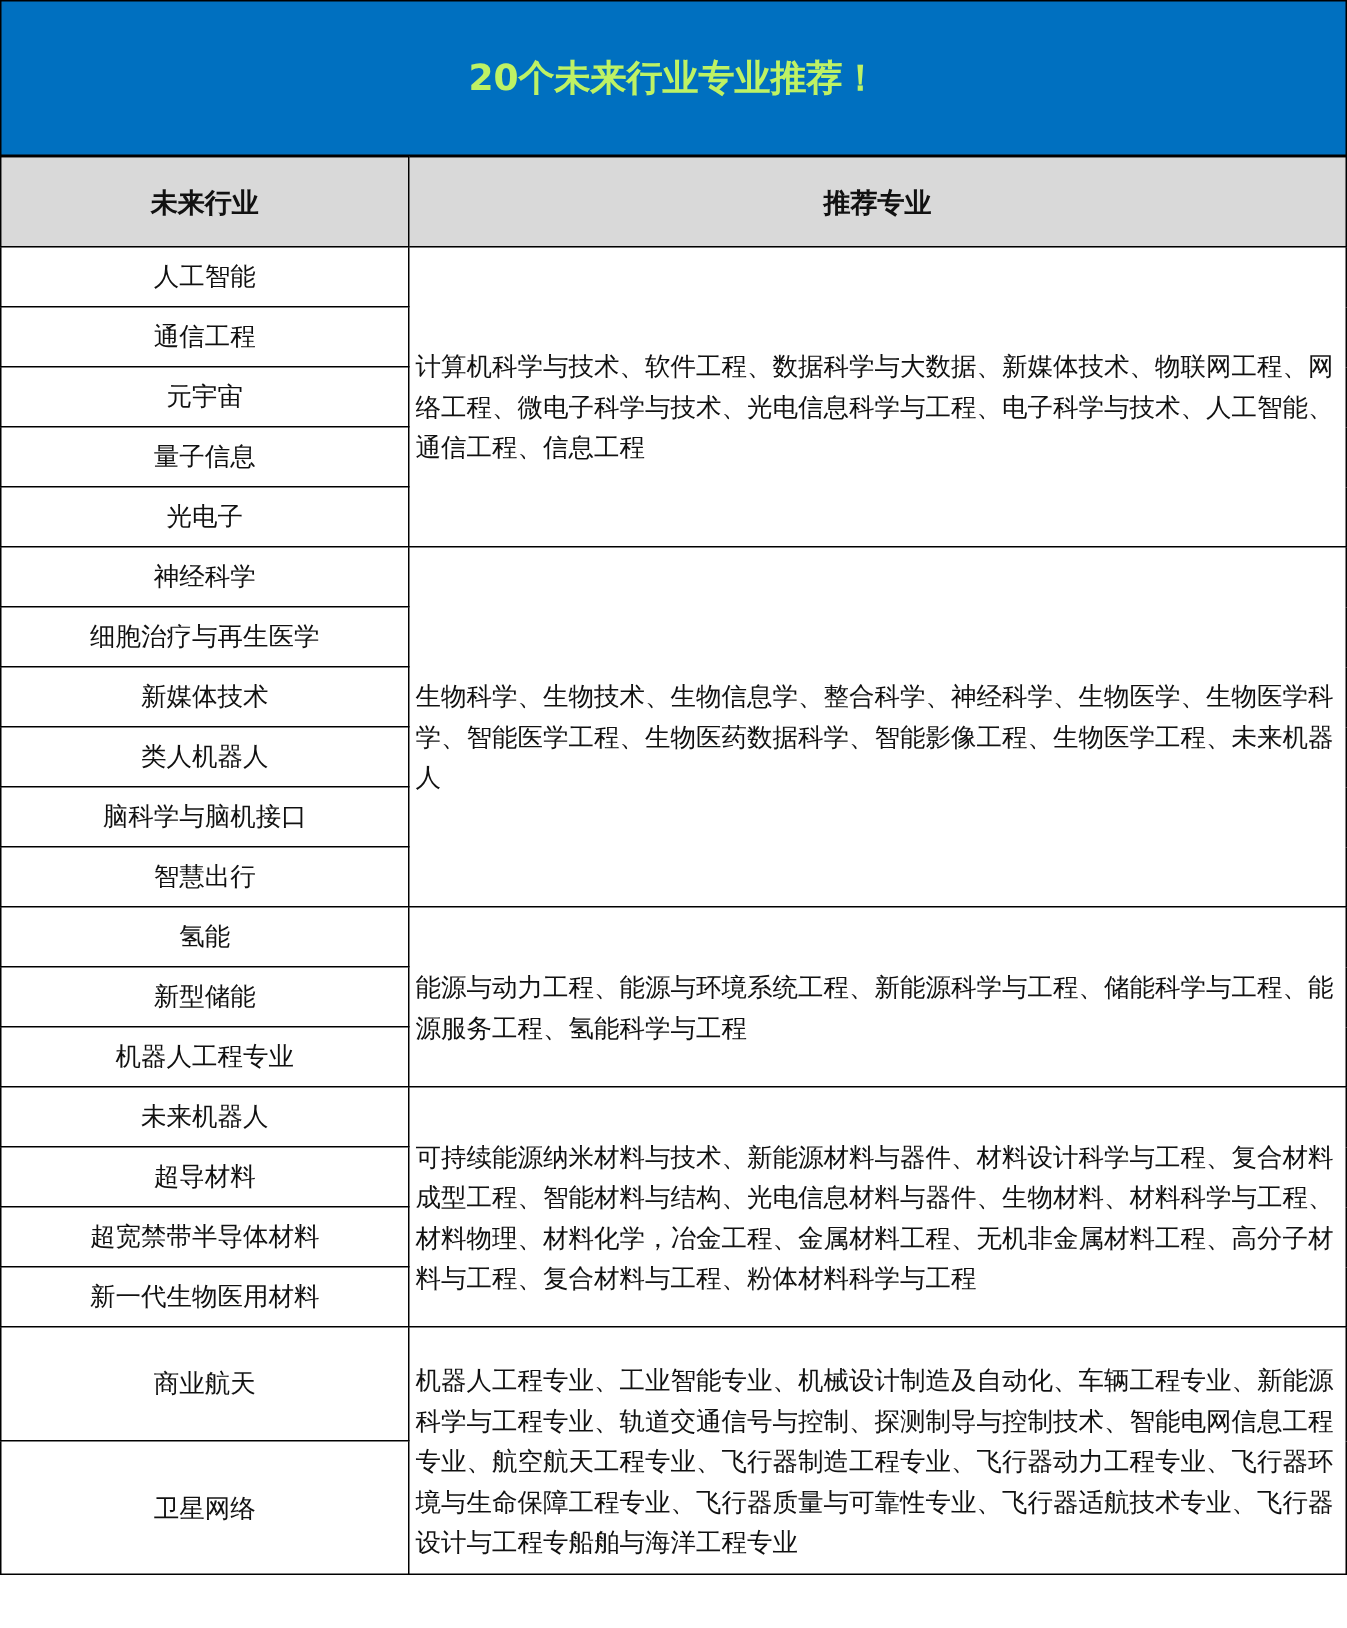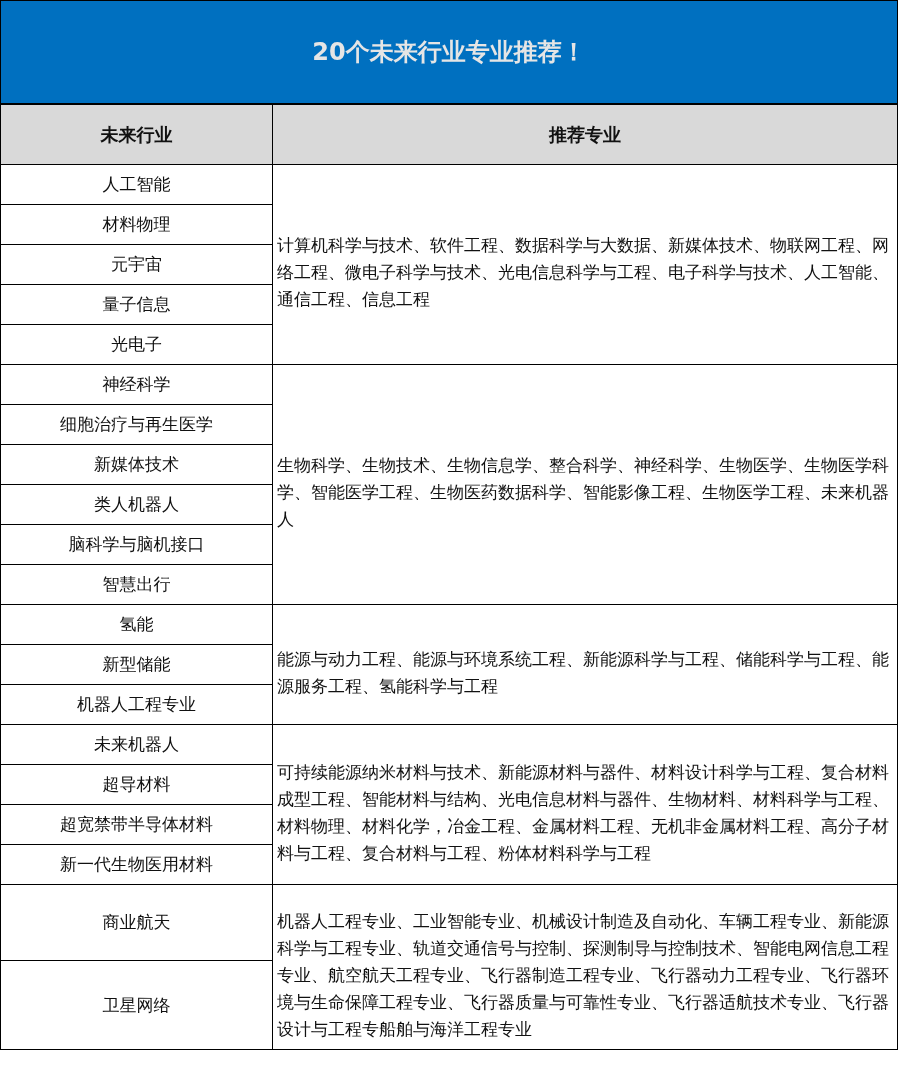--- a/index.html
+++ b/index.html
@@ -1,19 +1,19 @@
 <!DOCTYPE html>
 <html><head>
 <meta charset="utf-8">
 <style>
   html, body { margin:0; padding:0; background:#ffffff; }
   body { width:898px; height:1085px; overflow:hidden; font-family:"DejaVu Sans","Liberation Sans",sans-serif; }
   .sheet { position:relative; width:898px; height:1085px; box-sizing:border-box; }
   .title-bar { position:absolute; left:0; top:0; width:898px; height:104px; background:#0070c0; border:1px solid #000; box-sizing:border-box;
-    display:flex; align-items:center; justify-content:center; color:#e5e5e5; font-size:24px; font-weight:bold; }
+    display:flex; align-items:center; justify-content:center; color:#bef264; font-size:24px; font-weight:bold; }
   table { position:absolute; left:0; top:104px; width:898px; border-collapse:collapse; table-layout:fixed; }
   td, th { border:1px solid #000; padding:4px; box-sizing:border-box; color:#111; }
   th { background:#d9d9d9; height:60px; font-size:18px; font-weight:bold; text-align:center; }
   col.c1 { width:272px; }
   td.ind { text-align:center; font-size:17px; height:40px;margin-left:44px; }
   td.maj { font-size:17px; line-height:27px; padding:16px 6px 0 4px; vertical-align:middle; text-align:left; }
 </style>
 </head>
 <body>
 
@@ -30,21 +30,21 @@
         <th>推荐专业</th>
       </tr>
     </thead>
     <tbody>
 
       <tr>
         <td class="ind">人工智能</td>
         <td class="maj" rowspan="5">计算机科学与技术、软件工程、数据科学与大数据、新媒体技术、物联网工程、网络工程、微电子科学与技术、光电信息科学与工程、电子科学与技术、人工智能、通信工程、信息工程</td>
       </tr>
       <tr>
-          <td class="ind">材料物理</td>
+          <td class="ind">通信工程</td>
         </tr>
       <tr>
           <td class="ind">元宇宙</td>
         </tr>
       <tr>
           <td class="ind">量子信息</td>
         </tr>
       <tr>
           <td class="ind">光电子</td>
         </tr>

